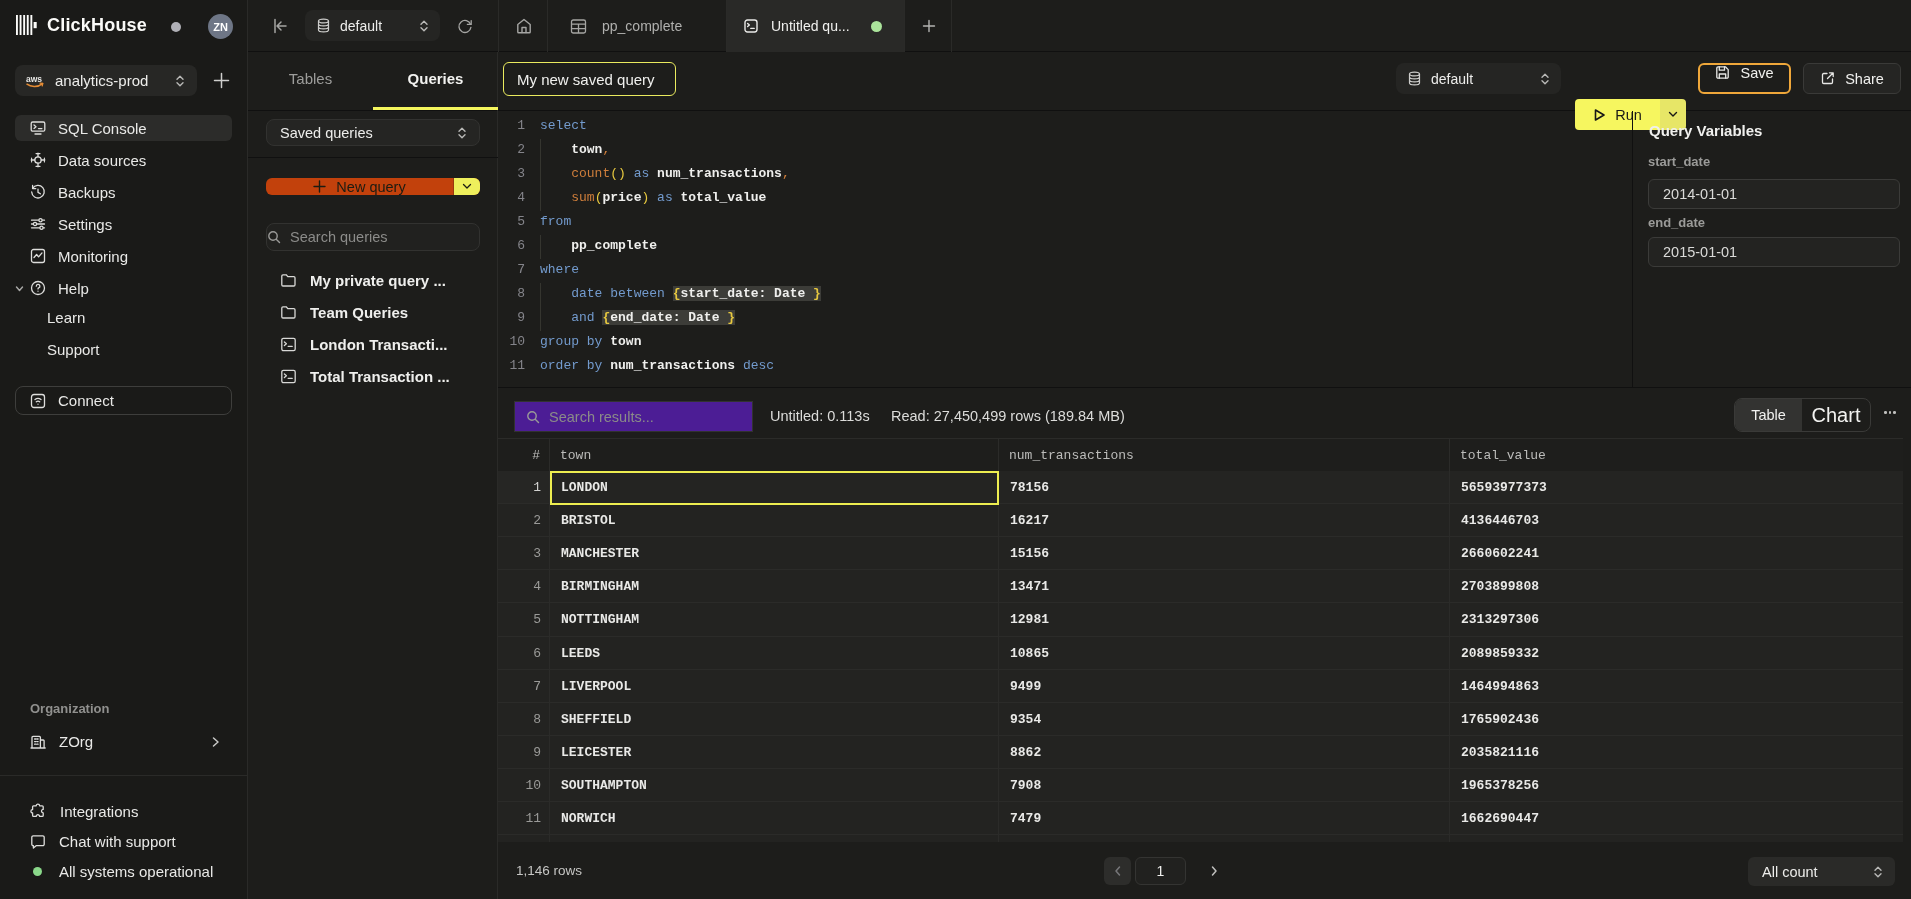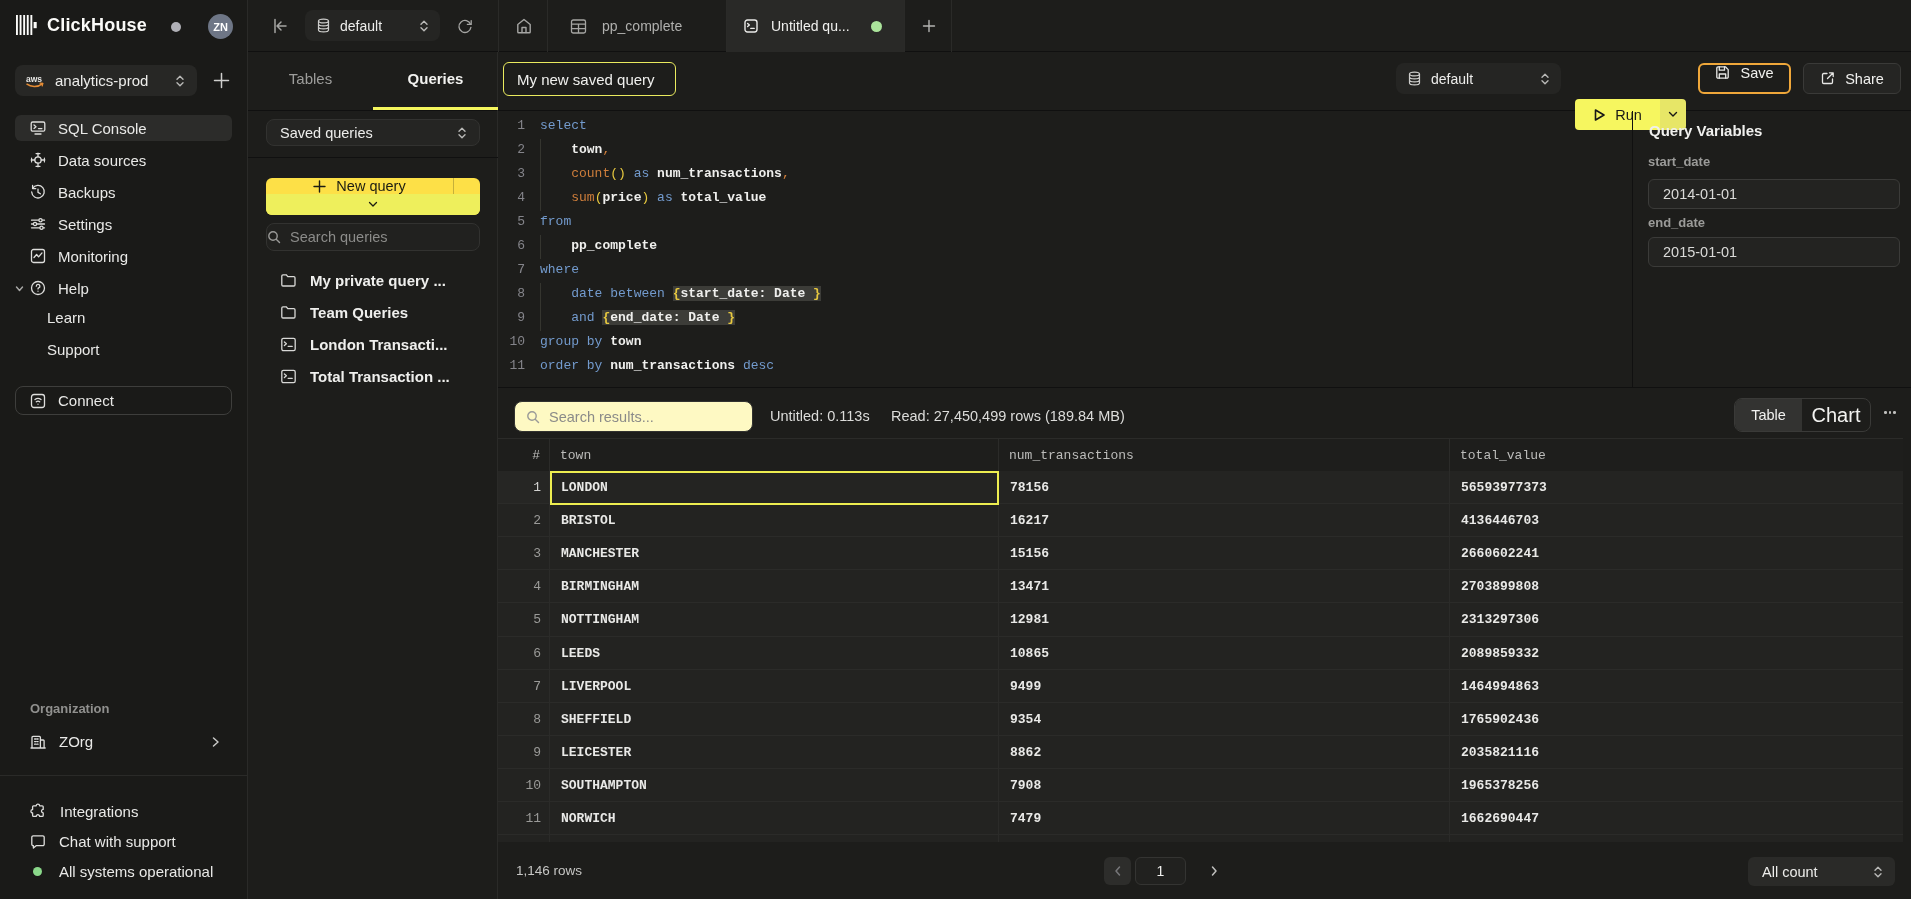--- a/index.html
+++ b/index.html
@@ -249,21 +249,21 @@
   </div>
   <div class="abs" id="qpanel" style="left:248px; top:111px; width:250px; height:788px; border-right:1px solid #2a2a28;">
     <div class="select abs" style="left:18px; top:8px; width:214px; height:27px; padding:0 12px 0 13px; font-size:14.5px; background:#252523; border:1px solid #323230;">
       <span>Saved queries</span>
       <svg class="updown" width="10" height="14" viewBox="0 0 10 14">
           <path d="M2 5.2 L5 2.2 L8 5.2 M2 8.8 L5 11.8 L8 8.8" stroke="#b9b9b7" stroke-width="1.4" fill="none" stroke-linecap="round" stroke-linejoin="round"></path>
         </svg>
     </div>
     <div class="abs" style="left:0; top:46px; width:250px; height:1px; background:#101010;"></div>
 
-    <div class="abs" style="left:18px; top:67px; width:214px; height:37px; border-radius:6px; overflow:hidden; display:flex; background:#fde047;flex-direction:column;">
+    <div class="abs" style="left:18px; top:67px; width:214px; height:17px; border-radius:6px; overflow:hidden; display:flex; background:#c2410c;">
       <div style="width:188px; display:flex; align-items:center; justify-content:center; border-right:1px solid rgba(30,30,20,0.25);">
         <svg style="margin-right:10px;" width="13" height="13" viewBox="0 0 13 13">
             <path d="M6.5 1 V12 M1 6.5 H12" stroke="#1c1c12" stroke-width="1.4" stroke-linecap="round"></path>
           </svg>
         <span style="font-size:14.5px; color:#1c1c12;">New query</span>
       </div>
       <div style="flex:1; display:flex; align-items:center; justify-content:center; background:#eeef5c;">
         <svg width="10" height="7" viewBox="0 0 10 7">
             <path d="M1.5 1.5 L5 5 L8.5 1.5" stroke="#1c1c12" stroke-width="1.3" fill="none" stroke-linecap="round" stroke-linejoin="round"></path>
           </svg>
@@ -336,21 +336,21 @@
     <div class="abs" style="left:16px; top:11px; font-size:15px; font-weight:bold; color:#f0f0ee;">Query Variables</div>
     <div class="abs" style="left:15px; top:43px; font-size:13px; font-weight:bold; color:#9b9b99;">start_date</div>
     <div class="abs" style="left:15px; top:68px; width:252px; height:30px; background:#232321; border:1px solid #3b3b39; border-radius:6px;
       display:flex; align-items:center; padding-left:14px; font-size:14.5px; color:#dadad8;">2014-01-01</div>
     <div class="abs" style="left:15px; top:104px; font-size:13px; font-weight:bold; color:#9b9b99;">end_date</div>
     <div class="abs" style="left:15px; top:126px; width:252px; height:30px; background:#232321; border:1px solid #3b3b39; border-radius:6px;
       display:flex; align-items:center; padding-left:14px; font-size:14.5px; color:#dadad8;">2015-01-01</div>
   </div>
   <div class="abs" id="results" style="left:498px; top:387px; width:1413px; height:512px; border-top:1px solid #101010;">
 
-    <div class="abs" style="left:16px; top:13px; width:239px; height:31px; border-radius:8px; background:#fef9c3; border:1px solid #323230; display:flex; align-items:center; padding:0 11px;">
+    <div class="abs" style="left:16px; top:13px; width:239px; height:31px; border-radius:0; background:#4c1d95; border:1px solid #323230; display:flex; align-items:center; padding:0 11px;">
       <svg style="margin-right:9px;" width="14" height="14" viewBox="0 0 14 14" fill="none" stroke="#9a9a98" stroke-width="1.4" stroke-linecap="round">
         <circle cx="6" cy="6" r="4.2"></circle>
           <path d="M9.2 9.2 L12.5 12.5"></path>
       </svg>
       <span style="font-size:14.5px; color:#8b8b89;">Search results...</span>
     </div>
     <div class="abs" style="left:272px; top:20px; font-size:14.5px; color:#dcdcda;">Untitled: 0.113s</div>
     <div class="abs" style="left:393px; top:20px; font-size:14.5px; color:#dcdcda;">Read: 27,450,499 rows (189.84 MB)</div>
     <div class="abs" style="left:1236px; top:10px; width:137px; height:34px; border:1px solid #3a3a38; border-radius:8px; display:flex; overflow:hidden;">
       <div style="width:67px; background:#333331; display:flex; align-items:center; justify-content:center; font-size:14.5px; color:#f2f2f0;">Table</div>

